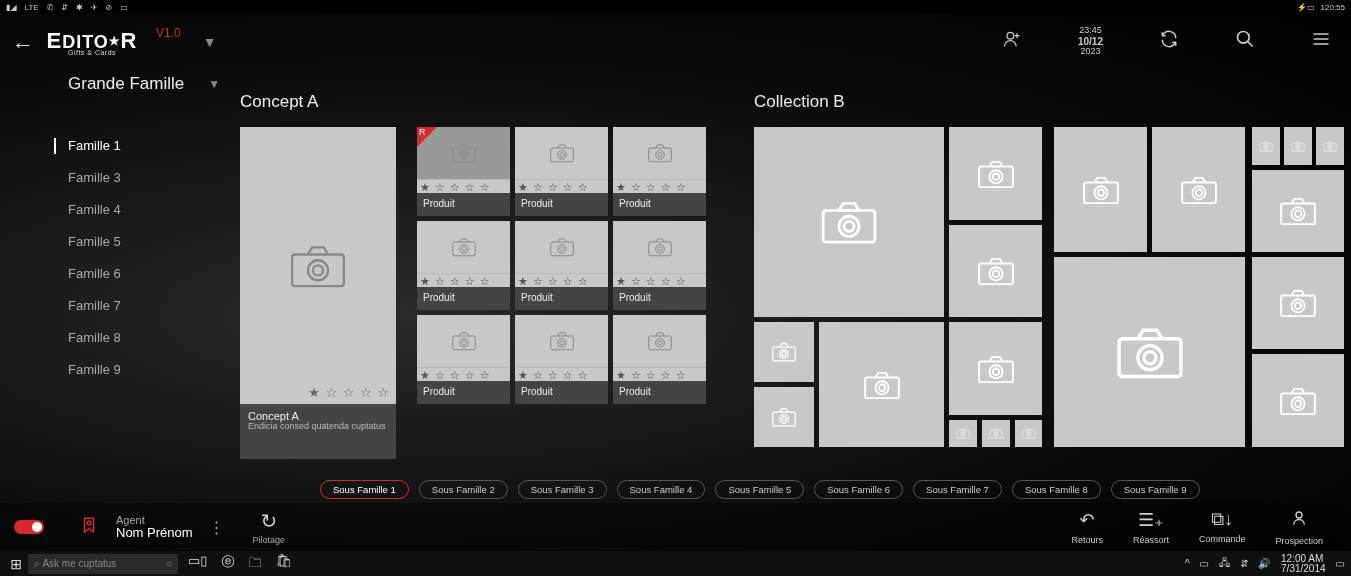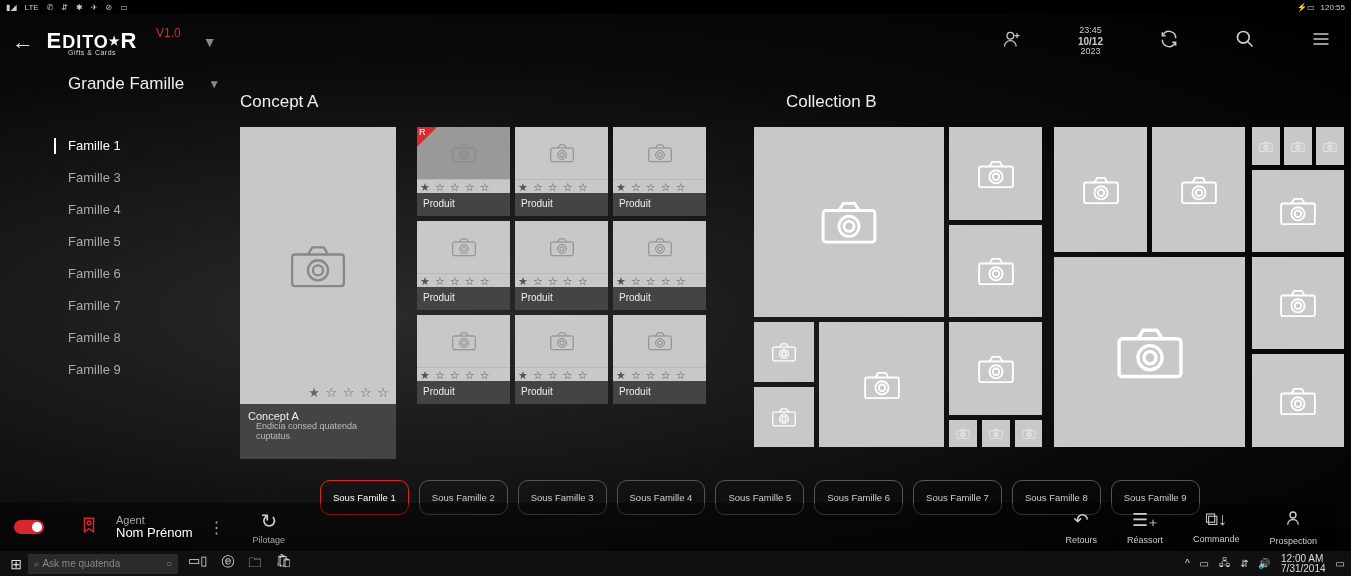--- a/index.html
+++ b/index.html
@@ -25,56 +25,56 @@
   .page-title-caret { margin-left: 22px; color: #888; font-size: 14px;}
   .header-right { margin-left: auto; display: flex; align-items: center; gap: 56px; color: #ccc; }
   .header-right .icon { font-size: 18px; cursor:pointer; }
   .timedate { font-size: 9px; text-align: center; line-height: 1.1; }
   .timedate .d2 { font-weight:600; font-size:10px;}
 
   
   .crumb { display: flex; align-items: center; padding-left: 68px; height: 30px; font-size: 17px; font-weight: 300; color:#eee;}
   .crumb-caret { font-size:12px; margin-left: 24px; color:#888;}
   .concept-title { position:absolute; left:240px; top:78px; font-size:17px; font-weight:300; color:#eee;}
-  .collection-title { position:absolute; left:786px; top:78px; font-size:17px; font-weight:300; color:#eee;}
+  .collection-title { position:absolute; left:754px; top:78px; font-size:17px; font-weight:300; color:#eee;}
 
   
   .families { position: absolute; left: 56px; top: 116px; width: 140px; }
   .fam-indicator { position:absolute; left:-2px; top:8px; width:2px; height:16px; background:#fff;}
   .fam-item { font-size: 13px; color: #aaa; line-height: 32px; cursor: pointer; padding-left: 12px; position:relative;}
   .fam-item.sel { color: #fff; font-weight:500;}
 
   
   .concept-card { position: absolute; left: 240px; top: 113px; width: 156px; height: 332px; background: #444; }
   .concept-img { height: 277px; background: #c8c8c8; display:flex; align-items:center; justify-content:center; }
   .stars-big { position:absolute; top:258px; right:6px; color:#666; font-size:13px; letter-spacing:1px;}
   .concept-foot { padding: 6px 8px; font-size:11px; color:#eee; }
-  .concept-foot .sub { font-size:9px; color:#bbb; line-height:1.1;margin-left:8px;}
+  .concept-foot .sub { font-size:9px; color:#bbb; line-height:1.1;}
 
   
   .prodgrid { position: absolute; left: 417px; top: 113px; display: grid; grid-template-columns: repeat(3, 93px); gap: 5px; }
   .prodcard { width: 93px; background: #444; }
   .prodcard .pi { height: 52px; background: #c8c8c8; display:flex; align-items:center; justify-content:center;}
   .prodcard.dim .pi { background:#999;}
   .prodcard .stars { height: 14px; background:#c8c8c8; color:#555; font-size:11px; padding-left:3px; letter-spacing:1px; line-height:14px; border-top:1px solid rgba(0,0,0,0.08);}
   .prodcard .lbl { font-size:10px; color:#eee; padding: 5px 6px 7px; }
   .badge-r { position:absolute; width:0; height:0; border-top:20px solid #d9272e; border-right:20px solid transparent; }
   .badge-r::after { content:"R"; position:absolute; top:-20px; left:2px; font-size:9px; color:#fff;}
 
   
   .collection-zone { position:absolute; left:754px; top:113px; width:595px; height:330px; }
   .tile { position:absolute; background:#c8c8c8; display:flex; align-items:center; justify-content:center; }
 
   
   .pillbar { position:absolute; left:320px; top:466px; display:flex; gap:10px; }
-  .pill { border:1px solid #555; border-radius:10px; font-size:9.5px; color:#ccc; padding:11px 12px; cursor:pointer; }
+  .pill { border:1px solid #555; border-radius:10px; font-size:9.5px; color:#ccc; padding:3px 12px; cursor:pointer; }
   .pill.active { border-color:#d9272e; color:#fff; }
 
   
-  .bottombar { position:absolute; bottom:0; left:0; right:14px; height:48px; display:flex; align-items:center; padding:0 20px 0 14px; background:rgba(0,0,0,0.4);}
+  .bottombar { position:absolute; bottom:0; left:0; right:8px; height:48px; display:flex; align-items:center; padding:0 20px 0 14px; background:rgba(0,0,0,0.4);}
   .toggle { width:30px; height:14px; background:#d9272e; border-radius:8px; position:relative; cursor:pointer;}
   .toggle::after { content:""; position:absolute; right:2px; top:2px; width:10px; height:10px; background:#fff; border-radius:50%;}
   .bm-ico { margin-left:36px; color:#d9272e; font-size:20px; cursor:pointer;}
   .agent { margin-left:18px; font-size:12px; line-height:1.1;}
   .agent .ln1 { color:#aaa; font-size:11px;}
   .agent .ln2 { color:#fff; font-size:13px;}
   .dots { margin-left:16px; color:#aaa; font-size:16px;}
   .pilotage { margin-left:28px; text-align:center; font-size:9px; color:#aaa;}
   .pilotage .ic { font-size:20px; color:#ccc; display:block; margin-bottom:2px;}
   .bottom-right { margin-left:auto; display:flex; gap:30px; }
@@ -424,21 +424,21 @@
               <path d="M5 21c0-4 3-7 7-7s7 3 7 7"></path>
             </svg>
       </span><span>Prospection</span></div>
     </div>
   </div>
 </div>
 
 <div class="taskbar">
   <div class="winicon">⊞</div>
   <div class="searchbox">
-    <span>⌕</span>&nbsp;<span>Ask me quatenda</span>
+    <span>⌕</span>&nbsp;<span>Ask me cuptatus</span>
     <span class="mic">○</span>
   </div>
   <div class="tb-icons">
     <span>▭▯</span>
     <span>ⓔ</span>
     <span>🗀</span>
     <span>🛍</span>
   </div>
   <div class="tb-right">
     <span>^</span>

